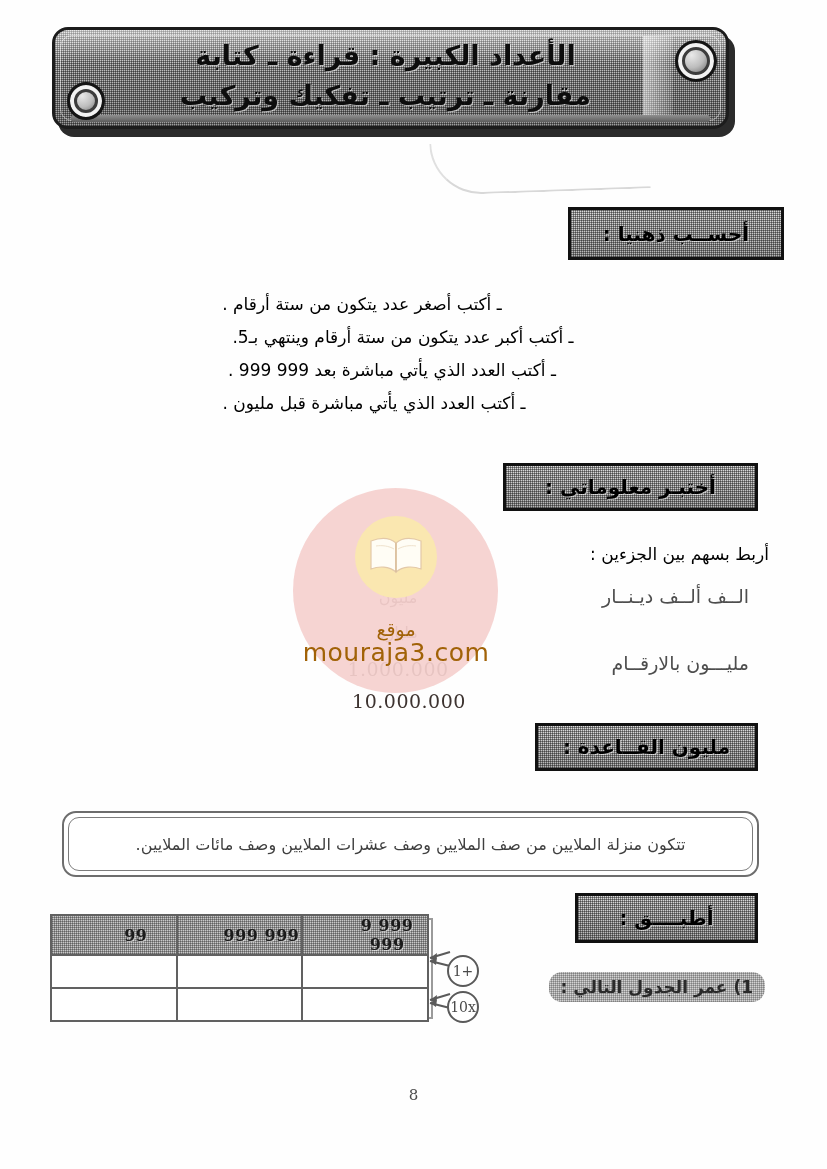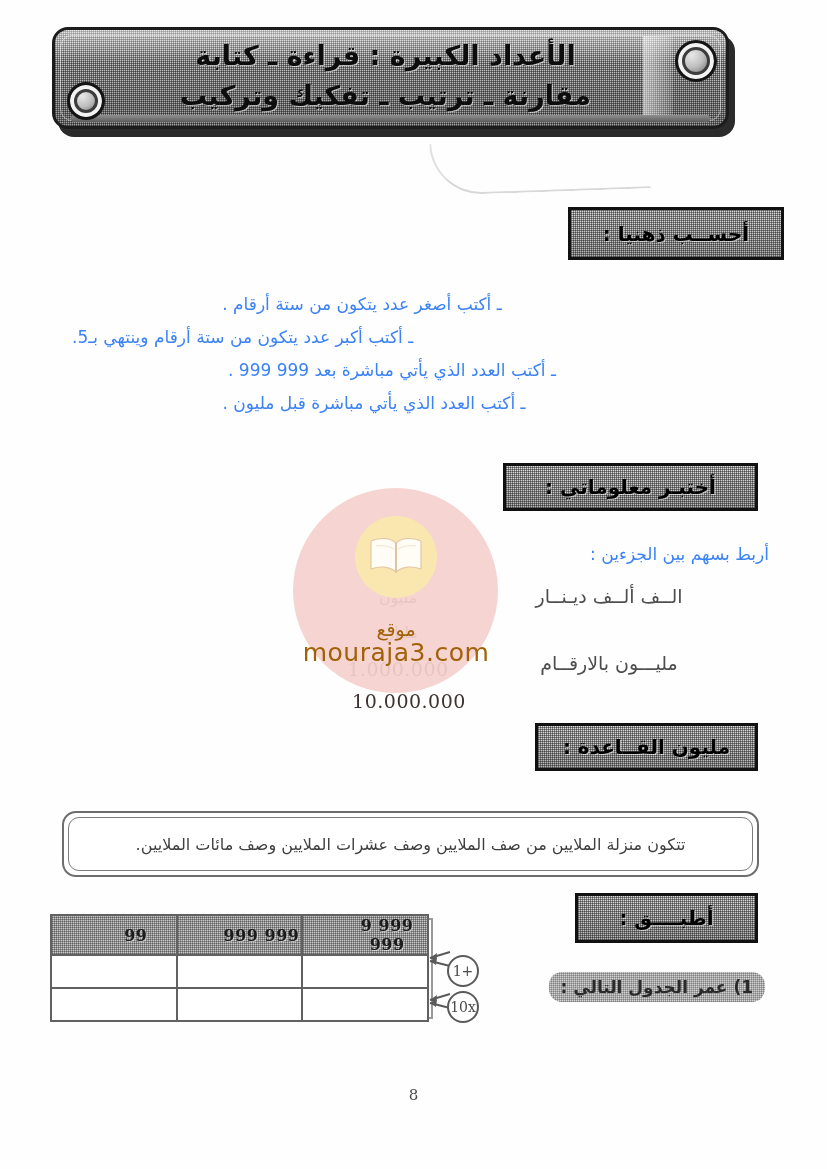--- a/index.html
+++ b/index.html
@@ -156,52 +156,52 @@
   #chip-knowledge { left: 503px; top: 463px; width: 255px; height: 48px; }
   #chip-rule { left: 535px; top: 723px; width: 223px; height: 48px; }
   #chip-apply { left: 575px; top: 893px; width: 183px; height: 50px; }
 
   
   .rtl-text {
     position: absolute;
     direction: rtl;
     text-align: right;
     font-family: "DejaVu Sans", sans-serif;
-    color: #3b82f6;
+    color: #000000;
     font-size: 17px;
     line-height: 1.95;
   }
 
   #mental-list {
     right: 55px;
     top: 288px;
     width: 700px;
   }
   #mental-list .item {
     display: block;
     white-space: nowrap;
   }
   #mental-list .i0 { text-align: center; padding-right: 120px; }
-  #mental-list .i1 { text-align: left; padding-right: 38px; }
+  #mental-list .i1 { text-align: center; padding-right: 38px; }
   #mental-list .i2 { text-align: center; padding-right: 60px; }
   #mental-list .i3 { text-align: center; padding-right: 96px; }
 
   #match-prompt {
     right: 58px;
     top: 538px;
     font-size: 17px;
   }
 
   .match-col-right {
     position: absolute;
-    right: 88px;
+    right: 78px;
     top: 585px;
     width: 260px;
     direction: rtl;
-    text-align: center;
+    text-align: right;
   }
   .match-col-right .mitem {
     font-family: "DejaVu Sans", sans-serif;
     font-size: 19px;
     color: #4d4d4d;
     letter-spacing: 1px;
     margin-bottom: 45px;
     white-space: nowrap;
   }
 

